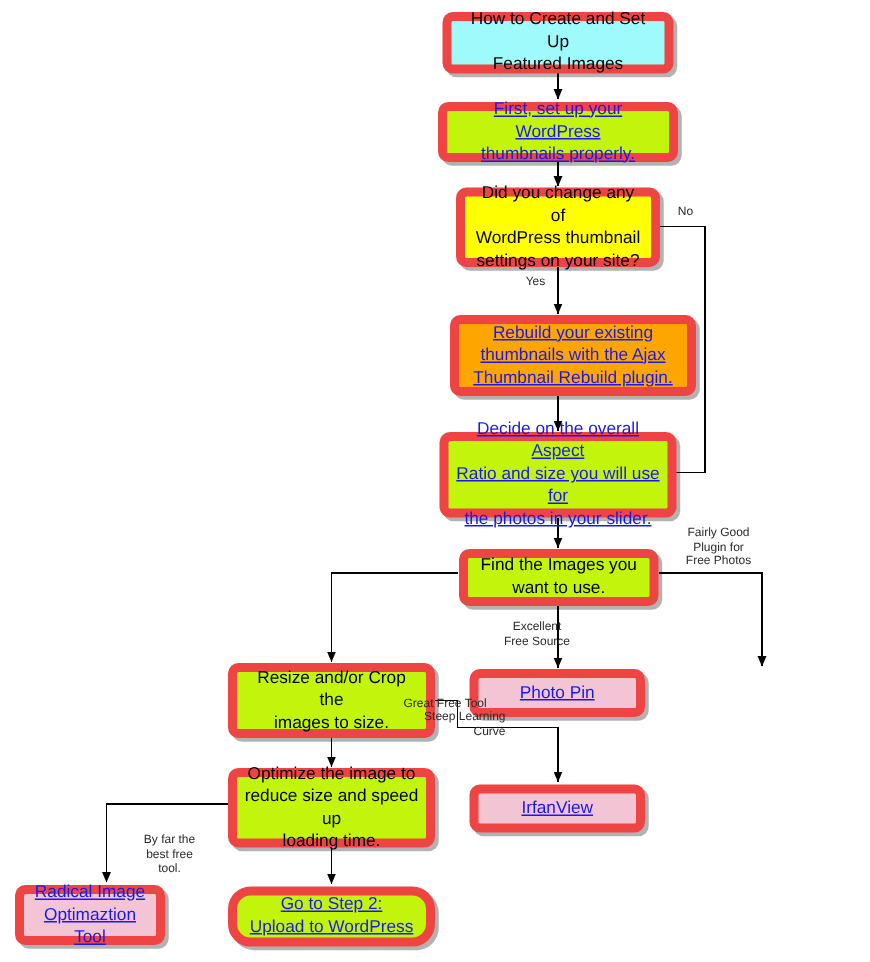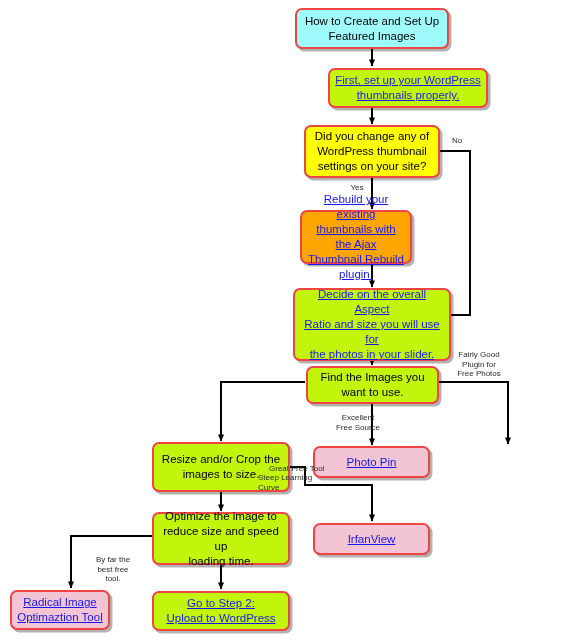--- a/index.html
+++ b/index.html
@@ -26,21 +26,21 @@
     position: absolute;
     left: 0;
     top: 0;
     width: 580px;
     height: 641px;
     pointer-events: none;
   }
   .node {
     position: absolute;
     box-sizing: border-box;
-    border: 2px solid #ef4444;
+    border: 6px solid #ef4444;
     border-radius: 7px;
     display: flex;
     align-items: center;
     justify-content: center;
     text-align: center;
     font-size: 11.5px;
     line-height: 15px;
     color: #000000;
     box-shadow: 2.5px 2.5px 0 rgba(0,0,0,0.30);
     padding: 2px 5px;
@@ -108,38 +108,38 @@
 
       <path d="M221,565 L221,589" marker-end="url(#arrow)"></path>
     </g>
   </svg>
 
   <div class="node n-cyan" style="left:295px; top:8px; width:154px; height:41px;">
     <span class="txt">How to Create and Set Up
 Featured Images</span>
   </div>
 
-  <div class="node n-green link" style="left:292px; top:68px; width:160px; height:40px;margin-left:36px;">
+  <div class="node n-green link" style="left:292px; top:68px; width:160px; height:40px;">
     <span class="txt">First, set up your WordPress
 thumbnails properly.</span>
   </div>
 
   <div class="node n-yellow" style="left:304px; top:125px; width:136px; height:53px;">
     <span class="txt">Did you change any of
 WordPress thumbnail
 settings on your site?</span>
   </div>
 
-  <div class="node n-orange link" style="left:300px; top:210px; width:112px; height:54px;text-align:center;">
+  <div class="node n-orange link" style="left:300px; top:210px; width:164px; height:54px;text-align:center;">
     <span class="txt">Rebuild your existing
 thumbnails with the Ajax
 Thumbnail Rebuild plugin.</span>
   </div>
 
-  <div class="node n-green link" style="left:293px; top:288px; width:158px; height:73px;align-items:center;">
+  <div class="node n-green link" style="left:293px; top:288px; width:158px; height:57px;align-items:center;">
     <span class="txt">Decide on the overall Aspect
 Ratio and size you will use for
 the photos in your slider.</span>
   </div>
 
   <div class="node n-green" style="left:306px; top:366px; width:133px; height:38px;">
     <span class="txt">Find the Images you
 want to use.</span>
   </div>
 
@@ -161,38 +161,38 @@
 
   <div class="node n-pink link" style="left:313px; top:523px; width:117px; height:32px;">
     <span class="txt">IrfanView</span>
   </div>
 
   <div class="node n-pink link" style="left:10px; top:590px; width:100px; height:40px;">
     <span class="txt">Radical Image
 Optimaztion Tool</span>
   </div>
 
-  <div class="node n-green link" style="left:152px; top:591px; width:138px; height:40px;">
+  <div class="node n-green link" style="left:152px; top:591px; width:138px; height:40px;border-radius:15px;">
     <span class="txt">Go to Step 2:
 Upload to WordPress</span>
   </div>
 
   <div class="edge-label" style="left:444px; top:136px; width:26px;">No</div>
 
   <div class="edge-label" style="left:344px; top:183px; width:26px;">Yes</div>
 
   <div class="edge-label" style="left:441px; top:350px; width:76px;">Fairly Good
 Plugin for
 Free Photos</div>
 
   <div class="edge-label" style="left:322px; top:413px; width:72px;">Excellent
 Free Source</div>
 
   <div class="edge-label" style="left:269px; top:464px; width:72px; text-align:left;">Great Free Tool</div>
 
-  <div class="edge-label" style="left:258px; top:473px; width:68px; text-align:left;">Steep Learning
+  <div class="edge-label" style="left:269px; top:473px; width:68px; text-align:right;">Steep Learning
 Curve</div>
 
   <div class="edge-label" style="left:82px; top:507px; width:62px;margin-top:48px;">By far the
 best free
 tool.</div>
 
 </div>
 
 </body></html>

